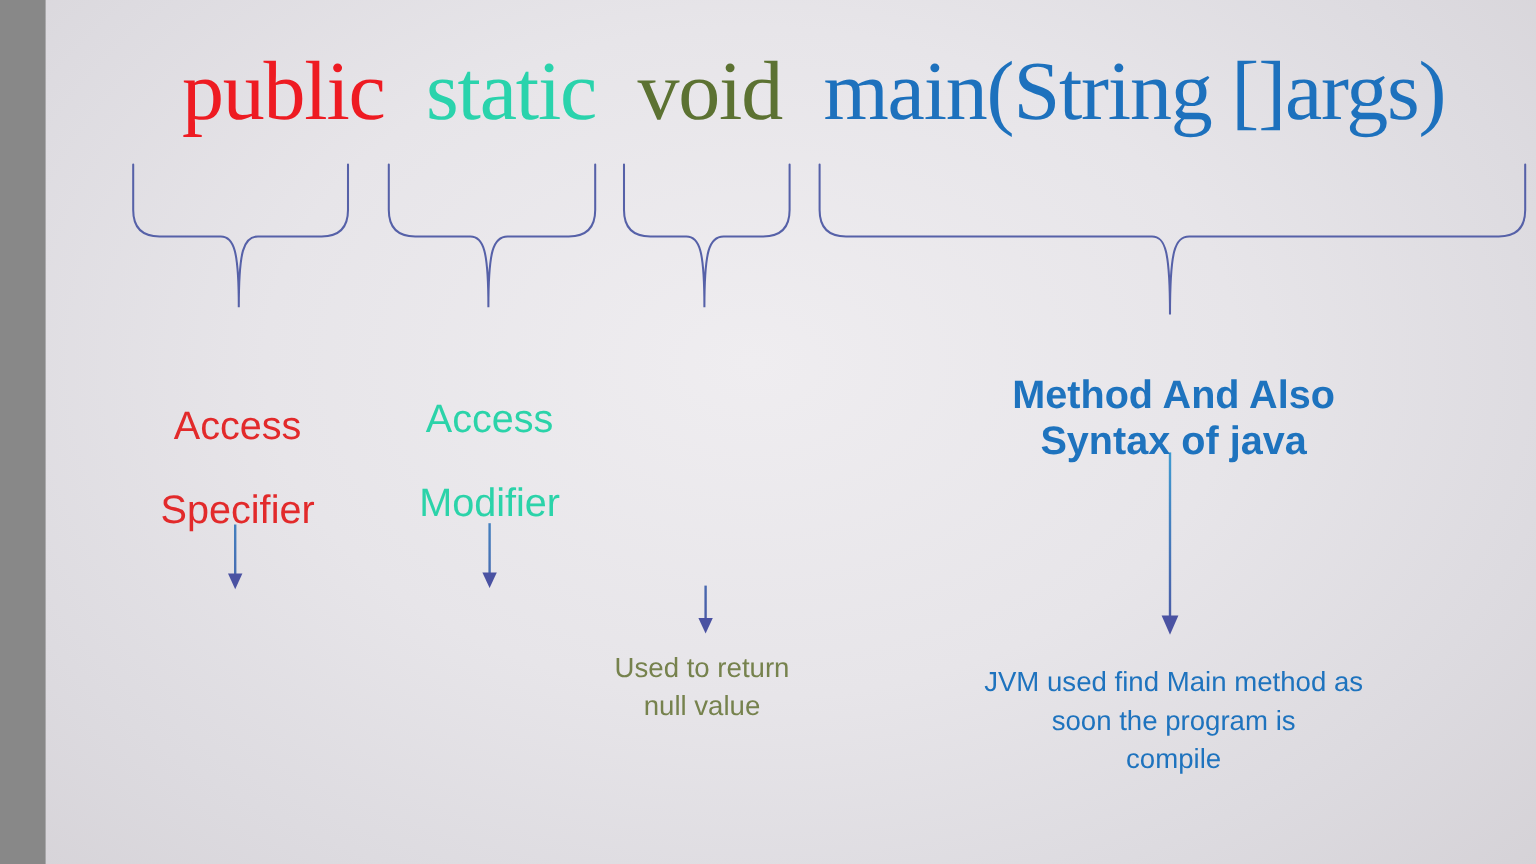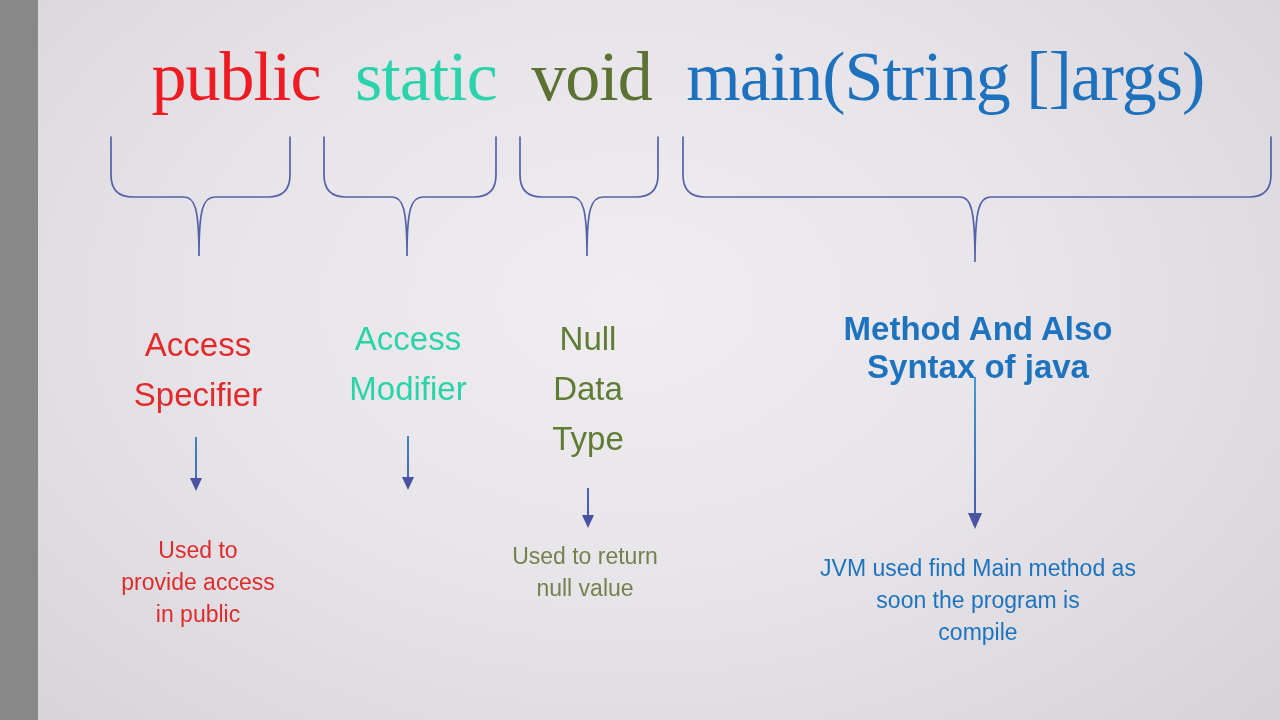--- a/index.html
+++ b/index.html
@@ -53,21 +53,21 @@
     stroke-width: 2;
   }
 
   
   .tag {
     position: absolute;
     transform: translateX(-50%);
     text-align: center;
     white-space: pre-line;
     font-size: 33px;
-    line-height: 50px;
+    line-height: 70px;
     font-weight: 400;
   }
   .tag.single { line-height: 38px; }
   .desc {
     position: absolute;
     transform: translateX(-50%);
     text-align: center;
     white-space: pre-line;
     font-size: 23px;
     line-height: 32px;
@@ -114,26 +114,20 @@
     <g>
       <line class="arrow-shaft" x1="937" y1="377" x2="937" y2="514"></line>
       <polygon points="930,513 944,513 937,529" style="fill: rgb(74, 82, 162);"></polygon>
     </g>
   </svg>
 
   <div class="tag" style="left: 160px; top: 320px; color: rgb(226, 42, 43);">Access
 Specifier</div>
   <div class="tag" style="left: 370px; top: 314px; color: rgb(43, 211, 169);">Access
 Modifier</div>
-  <div class="tag" style="left: 550px; top: 314px; color: rgb(95, 124, 53);">Null
-Data
-Type</div>
   <div class="tag single" style="left: 940px; top: 310px; color: rgb(30, 115, 190); font-weight: bold;">Method And Also Syntax of java</div>
 
-  <div class="desc" style="left: 160px; top: 534px; color: rgb(224, 43, 44);">Used to
-provide access
-in public</div>
   <div class="desc" style="left: 547px; top: 540px; color: rgb(118, 130, 77);">Used to return
 null value</div>
   <div class="desc" style="left: 940px; top: 552px; color: rgb(30, 115, 190);">JVM used find Main method as soon the program is
 compile</div>
 
 </div>
 
 </body></html>

